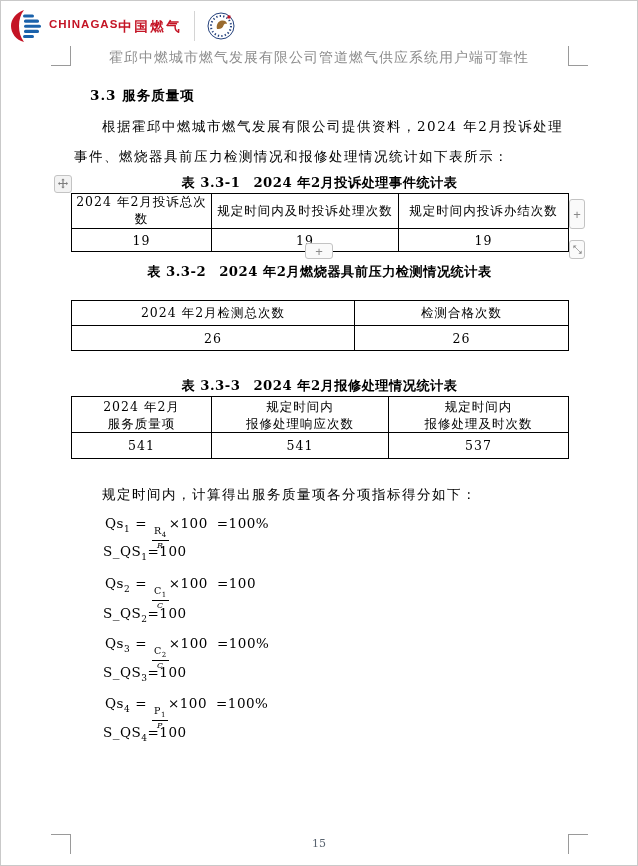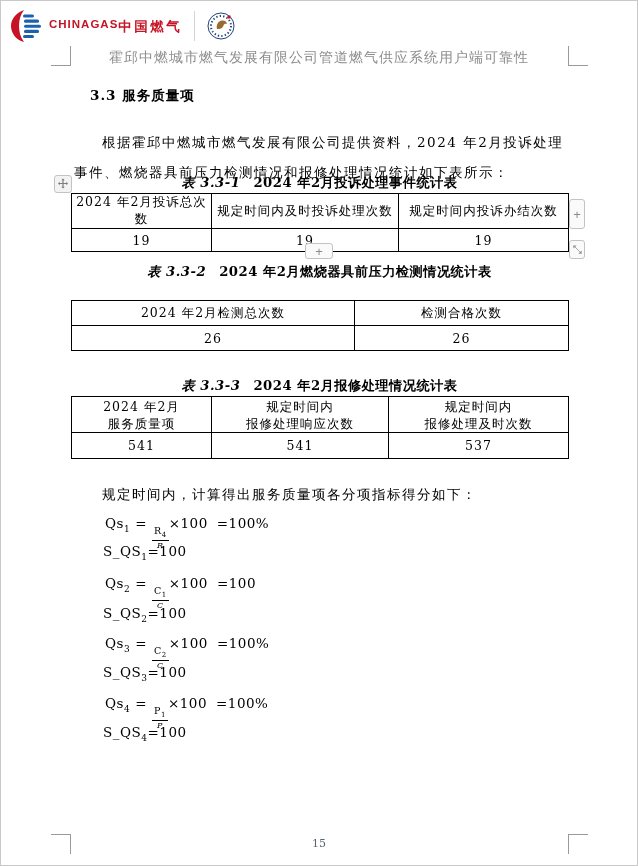--- a/index.html
+++ b/index.html
@@ -21,27 +21,27 @@
     font-size:14px; color:#8c8c8c; letter-spacing:1px; }
   
   .mark { position:absolute; width:20px; height:20px; }
   .mark.tl { left:50px;  top:45px;  border-right:1px solid #9a9a9a; border-bottom:1px solid #9a9a9a; }
   .mark.tr { left:567px; top:45px;  border-left:1px solid #9a9a9a;  border-bottom:1px solid #9a9a9a; }
   .mark.bl { left:50px;  top:833px; border-right:1px solid #9a9a9a; border-top:1px solid #9a9a9a; }
   .mark.br { left:567px; top:833px; border-left:1px solid #9a9a9a;  border-top:1px solid #9a9a9a; }
   
   .section-heading { position:absolute; left:73px; top:86px; font-size:13.5px; font-weight:bold; letter-spacing:1px;margin-left:16px; }
   .para { position:absolute; left:73px; width:494px; font-size:13.5px; line-height:30px; letter-spacing:1.5px; }
-  .para.p1 { top:110px;margin-top:16px; }
+  .para.p1 { top:110px; }
   .para.p2 { top:478px; }
   .indent { display:inline-block; width:28px; }
   
   .tcaption { position:absolute; left:70px; width:497px; text-align:center;
     font-size:13.2px; font-weight:bold; letter-spacing:0.5px; }
-  .tcaption .cap-label { margin-right:13px;font-style:italic; }
+  .tcaption .cap-label { margin-right:13px; }
   .doc-table { position:absolute; left:70px; width:497px; border-collapse:collapse; table-layout:fixed; }
   .doc-table td { border:1px solid #000; text-align:center; vertical-align:middle;
     font-size:12.5px; letter-spacing:1px; padding:0 2px; }
   .t1 { top:192px; } .t1 td { height:23px; }
   .t2 { top:299px; } .t2 td { height:25px; }
   .t3 { top:395px;padding-left:36px; } .t3 td.hd { height:36px; line-height:17px; } .t3 td.vl { height:26px; }
   
   .ctl { position:absolute; display:flex; align-items:center; justify-content:center;
     background:#fafafa; border:1px solid #c3c3c3; border-radius:3px; color:#8a8a8a; cursor:pointer; }
   .ctl-move   { left:53px;  top:174px; width:18px; height:18px; background:#f3f3f3; }

